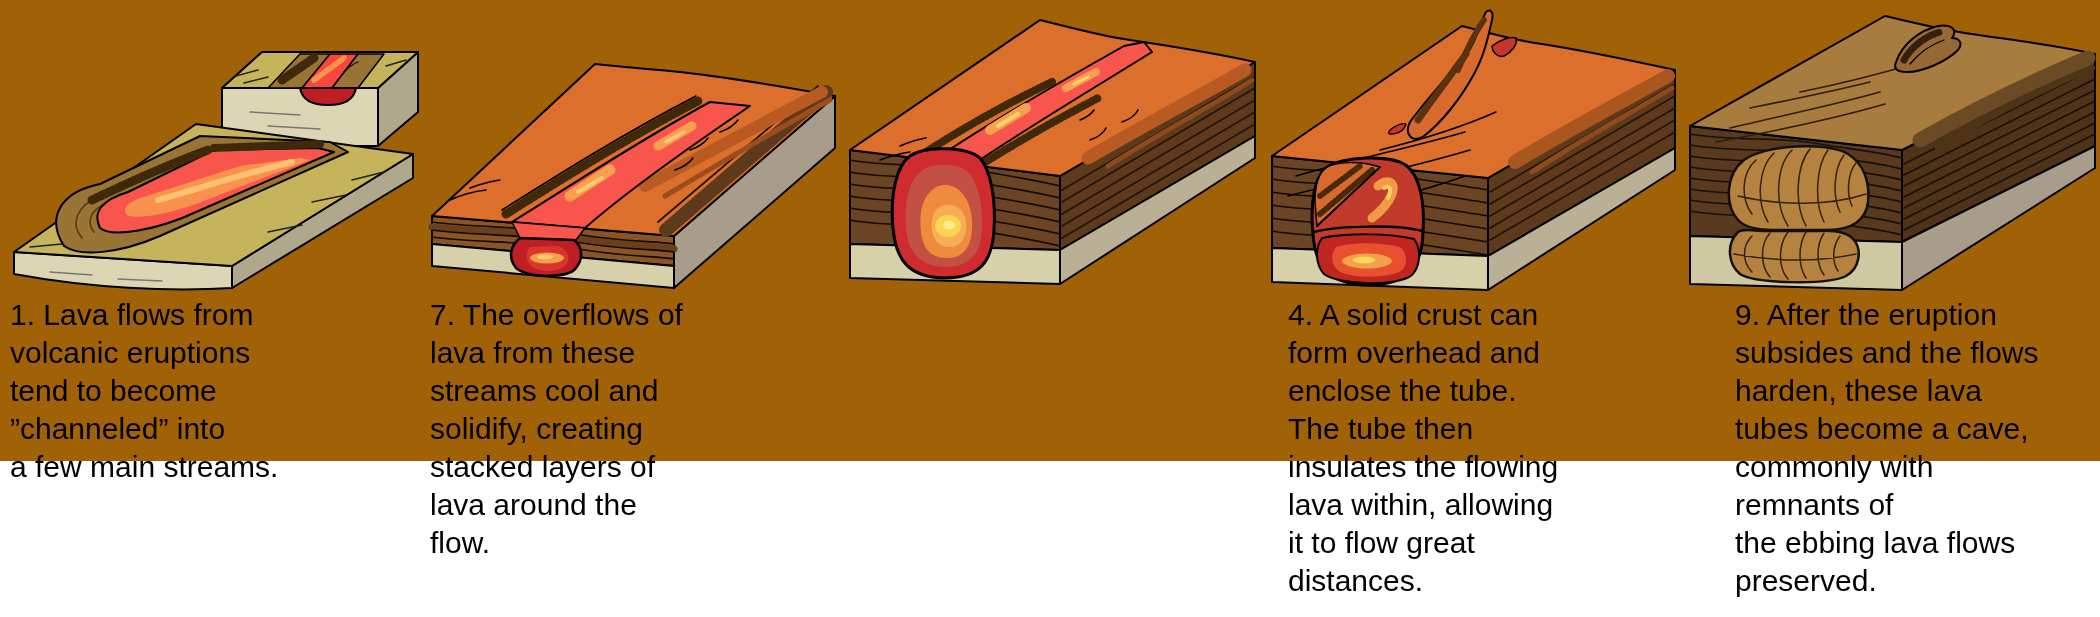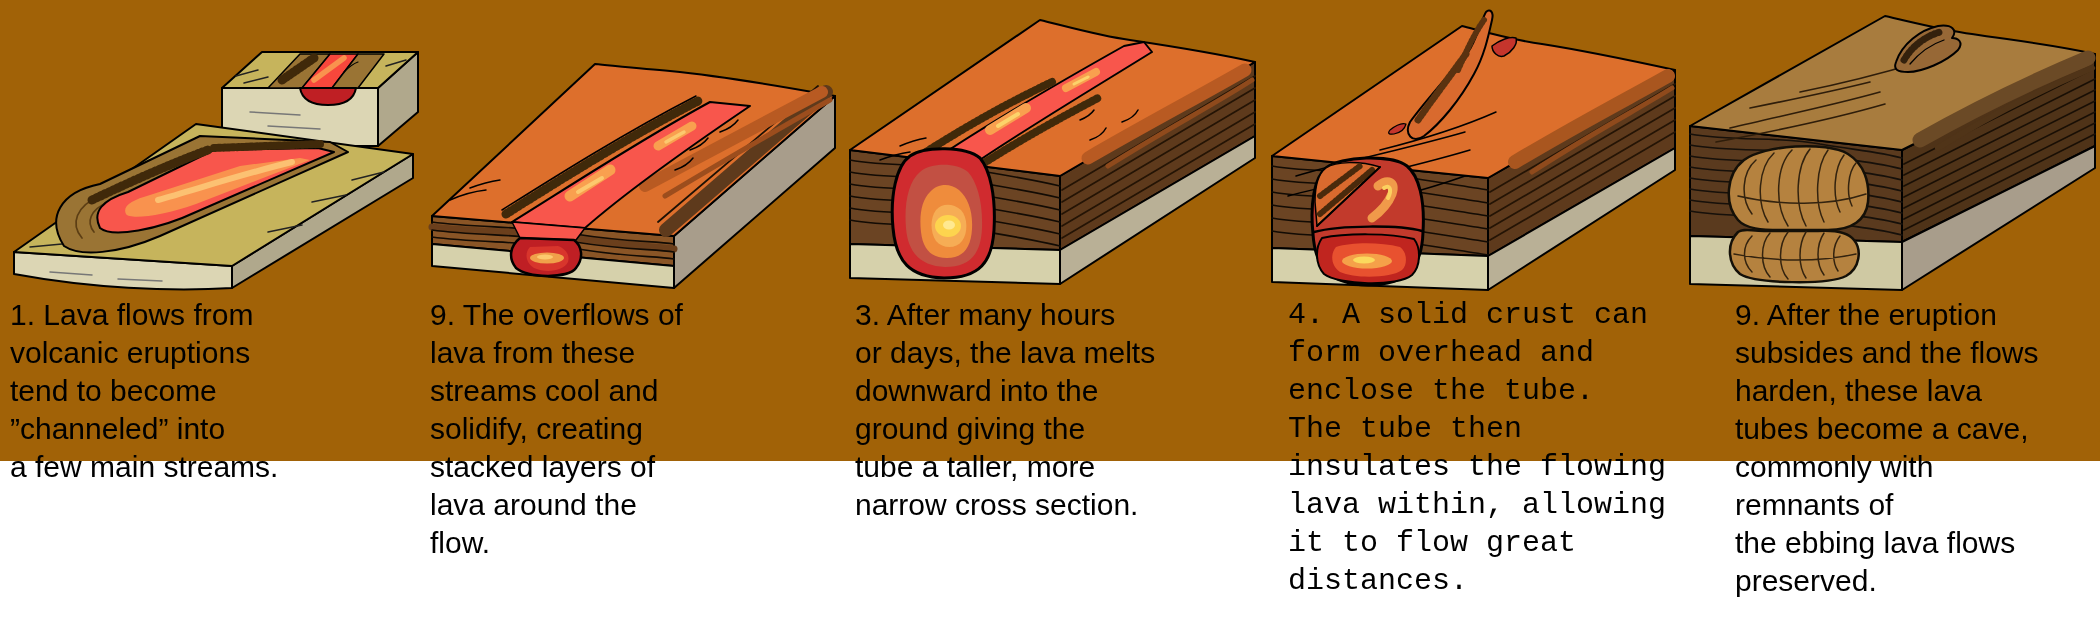--- a/index.html
+++ b/index.html
@@ -11,21 +11,21 @@
   .caption{
     margin:0;
     padding:4px 8px 0 10px;
     font-family:"Liberation Sans",sans-serif;
     font-size:30px;
     line-height:38px;
     color:#000000;
     white-space:pre-line;
   }
   .panel:nth-child(3) .caption{padding-left:15px;}
-  .panel:nth-child(4) .caption{padding-left:28px;font-family:Liberation Mono, monospace;}
+  .panel:nth-child(4) .caption{padding-left:28px;}
   .panel:nth-child(5) .caption{padding-left:55px;}
   path,polygon,ellipse{stroke-linejoin:round;stroke-linecap:round;}
 </style>
 </head>
 <body>
 
 <div class="figure">
 
   <div class="panel">
     <div class="art">
@@ -90,21 +90,21 @@
           <path d="M86,214 C140,180 210,136 280,100" stroke="#40290a" stroke-width="9" stroke-dasharray="1.8 2.8" fill="none"></path>
           <path d="M82,210 C136,176 206,132 276,96" stroke="#000" stroke-width="1.5" fill="none"></path>
           <path d="M92,222 L165,228 L156,240 L100,238 Z" fill="#f8564c" stroke="#000" stroke-width="1.5"></path>
           <path d="M100,238 C90,246 88,258 96,268 C108,278 148,279 156,268 C164,258 162,246 154,240 Z" fill="#bf1f24" stroke="#000" stroke-width="2.5"></path>
           <path d="M110,247 C104,253 106,263 114,268 C128,274 144,270 148,262 C150,255 146,249 138,246 Z" fill="#d8352c"></path>
           <ellipse cx="127" cy="258" rx="17" ry="5.5" fill="#f0a04a"></ellipse>
           <ellipse cx="125" cy="257" rx="8" ry="2.6" fill="#fcc96e"></ellipse>
         </g>
       </svg>
     </div>
-    <p class="caption">9. The overflows of
+    <p class="caption">7. The overflows of
 lava from these
 streams cool and
 solidify, creating
 stacked layers of
 lava around the
 flow.</p>
   </div>
 
   <div class="panel">
     <div class="art">
@@ -131,26 +131,20 @@
             <path d="M70,156 C56,166 50,196 53,228 C56,262 70,277 104,278 C140,278 152,262 154,230 C156,196 150,170 140,158 C126,146 84,146 70,156 Z" fill="#d02b2f" stroke="#000" stroke-width="3"></path>
             <path d="M80,172 C68,182 64,204 66,228 C68,254 82,266 105,267 C130,267 141,254 142,228 C143,202 137,182 128,172 C116,162 90,163 80,172 Z" fill="#c25043"></path>
             <path d="M90,192 C82,200 79,214 81,232 C83,250 92,258 107,258 C123,258 131,248 132,229 C133,211 128,198 119,190 C109,182 97,184 90,192 Z" fill="#ef8c3c"></path>
             <path d="M96,210 C90,218 90,232 96,241 C103,249 116,249 122,241 C128,233 128,218 121,210 C113,203 102,203 96,210 Z" fill="#f6ad55"></path>
             <ellipse cx="108" cy="226" rx="13" ry="11" fill="#fdd44e"></ellipse>
             <ellipse cx="109" cy="225" rx="6" ry="4.5" fill="#ffe990"></ellipse>
           </g>
         </g>
       </svg>
     </div>
-    <p class="caption">3. After many hours
-or days, the lava melts
-downward into the
-ground giving the
-tube a taller, more
-narrow cross section.</p>
   </div>
 
   <div class="panel">
     <div class="art">
       <svg viewBox="0 0 420 292">
         <g>
           <polygon points="228,178 415,70 415,148 228,256" fill="#5e3a1c" stroke="#000" stroke-width="2"></polygon>
           <path d="M230,192 L415,84 M230,204 L415,96 M230,216 L415,108 M230,228 L415,120 M230,240 L415,132" stroke="#241405" stroke-width="1.7" fill="none"></path>
           <polygon points="228,256 415,148 415,170 228,290" fill="#b9b096" stroke="#000" stroke-width="2"></polygon>
           <path d="M12,156 L228,178 L228,256 L12,248 Z" fill="#6b4423" stroke="#000" stroke-width="2"></path>

